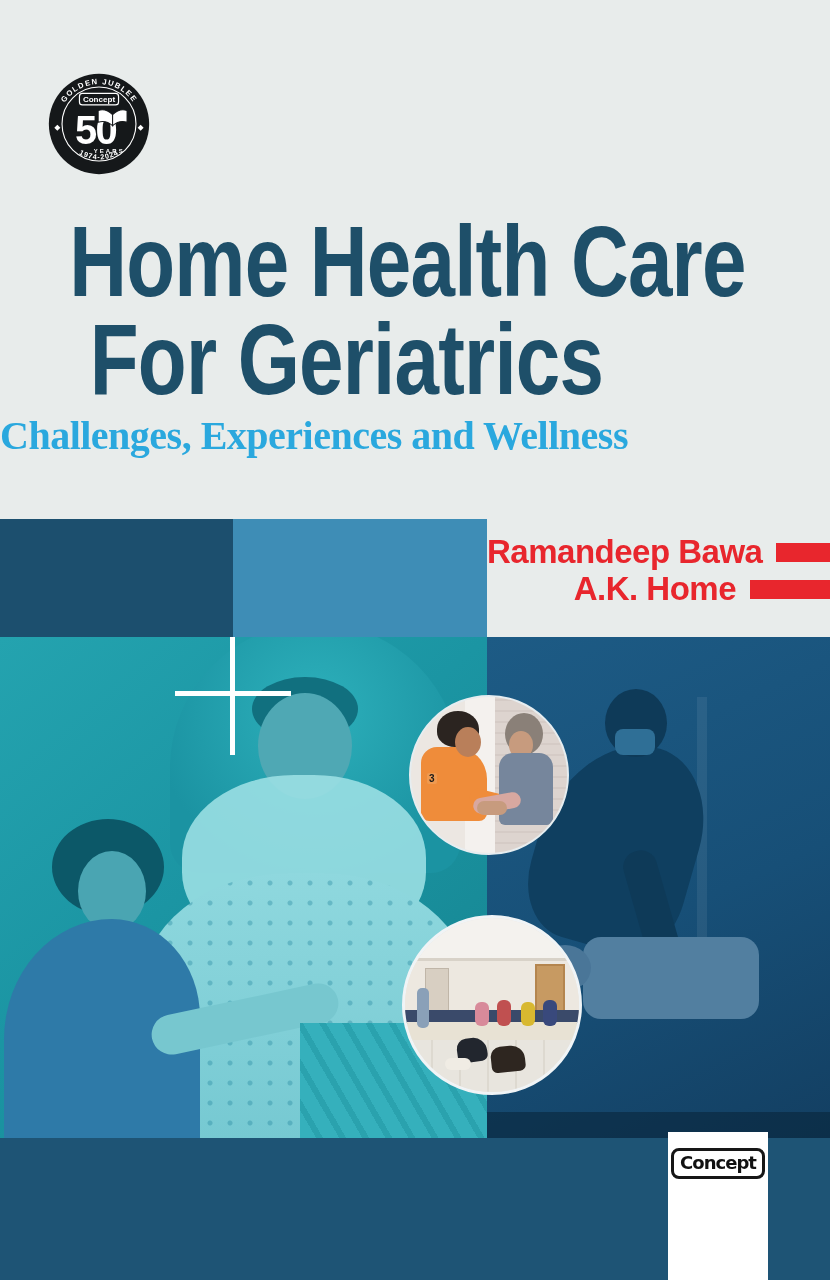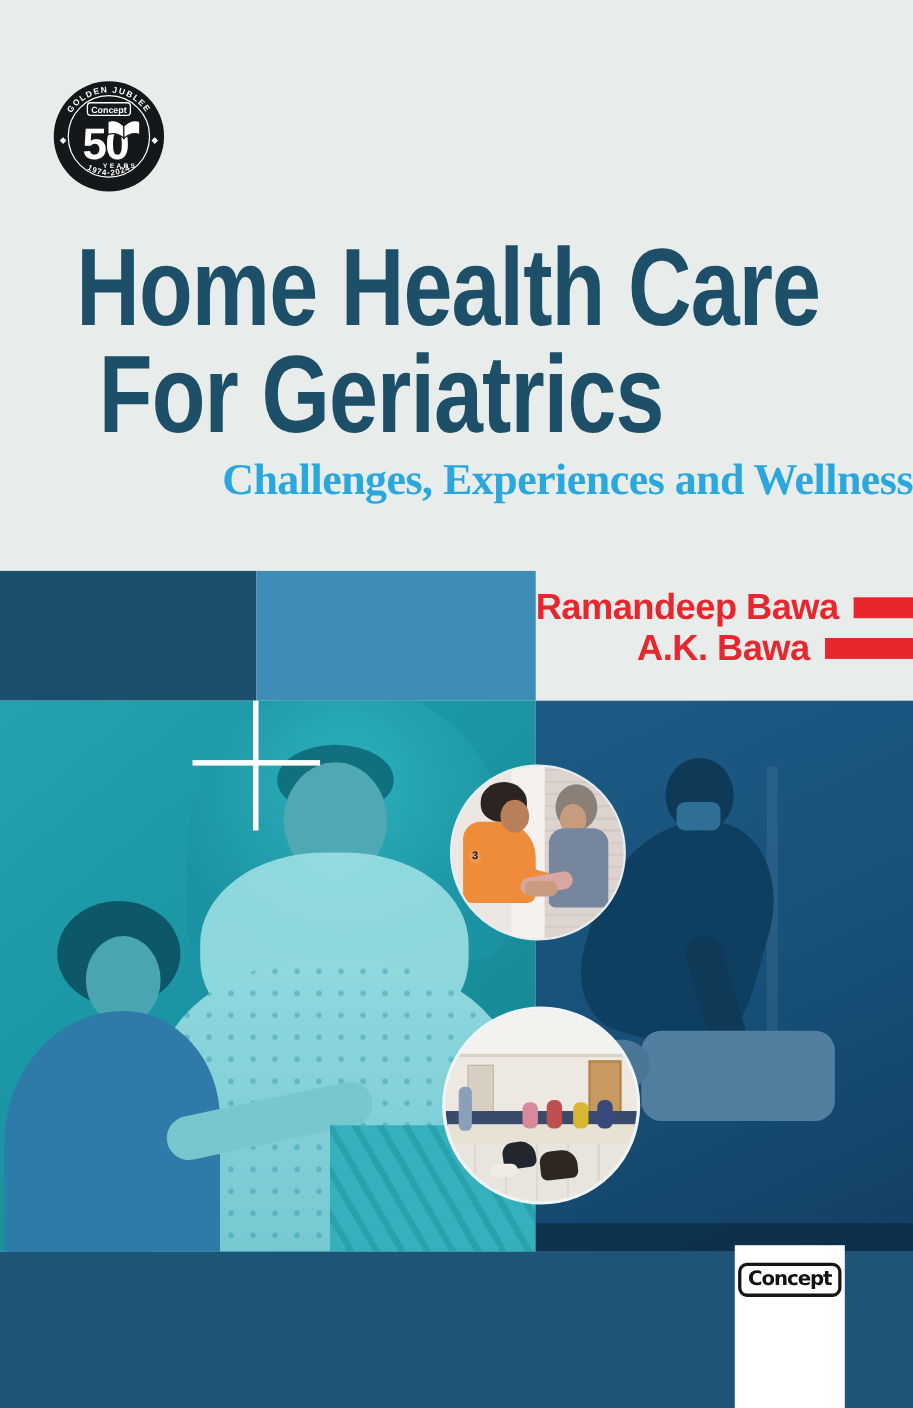--- a/index.html
+++ b/index.html
@@ -11,21 +11,21 @@
   
   .badge{position:absolute;left:48px;top:73px;width:102px;height:102px;}
   .badge text, .badge textPath{fill:#fff;font-family:"Liberation Sans",sans-serif;}
   
   .title-block{position:absolute;top:212px;left:0;width:693px;text-align:center;color:#1e4f69;}
   .title-line{
     font-size:100px;line-height:98px;font-weight:bold;letter-spacing:-1px;
     transform:scaleX(0.8);transform-origin:50% 50%;white-space:nowrap;
   }
   .subtitle{
-    position:absolute;top:412px;left:0;width:830px;text-align:right;
+    position:absolute;top:412px;left:0;width:830px;text-align:left;
     font-family:"Liberation Serif",serif;font-weight:bold;font-size:40px;
     letter-spacing:-0.5px;color:#2aa8de;
   }
   
   .mid-band{position:absolute;top:519px;left:0;width:830px;height:118px;}
   .rect-navy{position:absolute;left:0;top:0;width:233px;height:118px;background:#1c4f6e;}
   .rect-blue{position:absolute;left:233px;top:0;width:254px;height:118px;background:#3e8db6;}
   .authors{position:absolute;right:0;top:18px;width:343px;display:flex;flex-direction:column;gap:7px;}
   .author-row{display:flex;align-items:center;justify-content:flex-end;height:30px;}
   .author-name{color:#e8262d;font-weight:bold;font-size:33px;letter-spacing:-0.5px;white-space:nowrap;}
@@ -155,21 +155,21 @@
 
   <div class="mid-band">
     <div class="rect-navy"></div>
     <div class="rect-blue"></div>
     <div class="authors">
       <div class="author-row">
         <span class="author-name">Ramandeep Bawa</span>
         <span class="author-bar"></span>
       </div>
       <div class="author-row">
-        <span class="author-name">A.K. Bawa</span>
+        <span class="author-name">A.K. Home</span>
         <span class="author-bar"></span>
       </div>
     </div>
   </div>
 
   <div class="photo-band">
 
     <div class="ph photo-left">
       <div class="shape chair-back"></div>
       <div class="shape eld-hair"></div>

